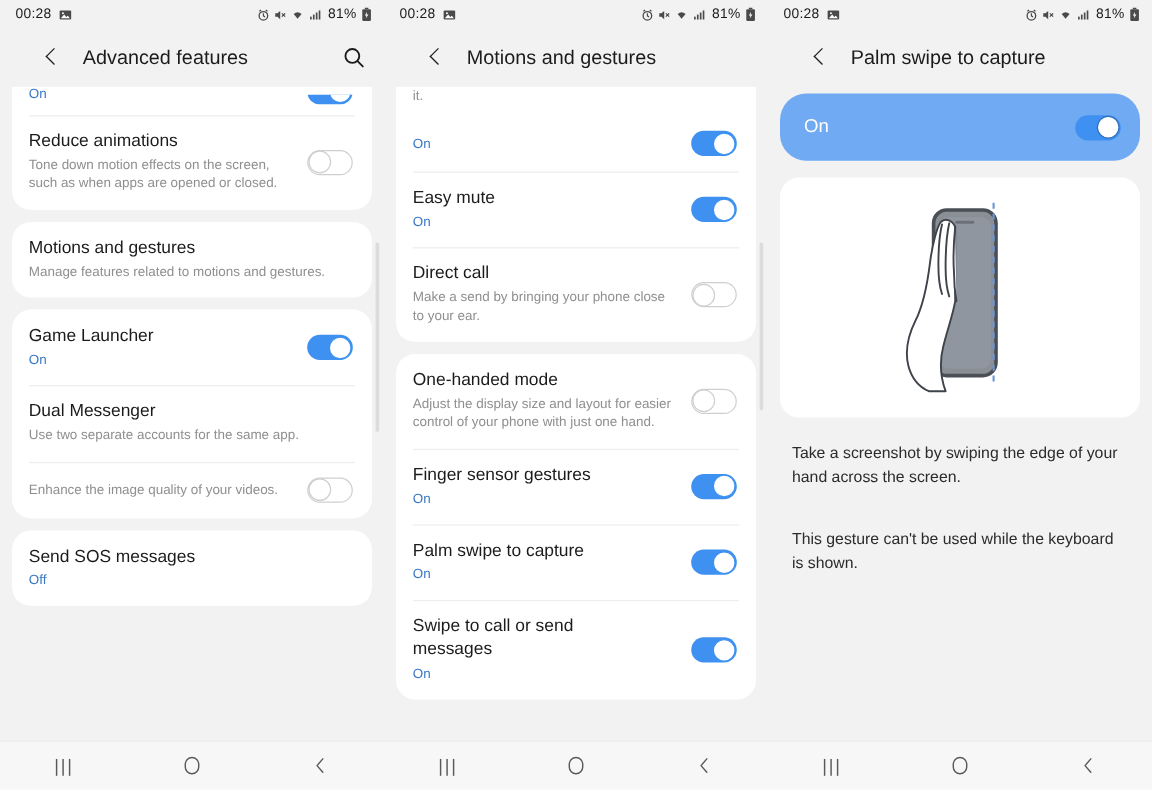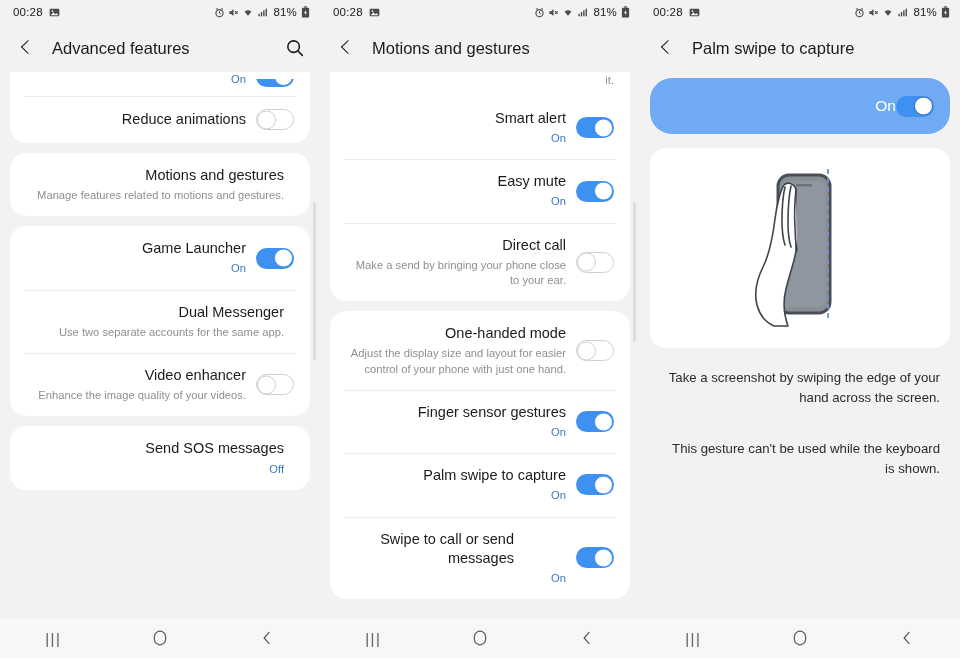--- a/index.html
+++ b/index.html
@@ -42,20 +42,21 @@
   .sb-pct { font-size: 11.5px; font-weight: 400; margin: 0 1px 0 2px; }
 
   
   .appbar {
     height: 48px;
     flex: 0 0 48px;
     display: flex;
     align-items: center;
     padding: 0 14px 0 16px;
     background: #f2f2f2;
+    margin-left: 17px;
   }
   .back-chev {
     width: 22px; height: 22px;
     flex: 0 0 22px;
     position: relative;
     cursor: pointer;
   }
   .back-chev::before {
     content: "";
     position: absolute;
@@ -73,21 +74,20 @@
     white-space: nowrap;
   }
   .search-icon { width: 22px; height: 22px; flex: 0 0 22px; cursor: pointer; }
 
   
   .content {
     flex: 1 1 auto;
     position: relative;
     padding: 0 10px;
     overflow: hidden;
-    text-align: right;
   }
   .card {
     background: #ffffff;
     border-radius: 16px;
     margin-bottom: 10px;
     overflow: hidden;
   }
   .card.clipped-top { border-top-left-radius: 0; border-top-right-radius: 0; margin-top: 0; }
 
   .row {
@@ -340,20 +340,21 @@
           </div>
           <div class="cut-toggle">
               <div class="inner">
                 <div class="k"></div>
               </div>
             </div>
         </div>
         <div class="row">
           <div class="row-text">
             <div class="row-title">Reduce animations</div>
+            <div class="row-sub">Tone down motion effects on the screen, such as when apps are opened or closed.</div>
           </div>
           <div class="toggle off">
               <div class="knob"></div>
             </div>
         </div>
       </div>
 
       <div class="card">
         <div class="row">
           <div class="row-text">
@@ -374,21 +375,20 @@
             </div>
         </div>
         <div class="row">
           <div class="row-text">
             <div class="row-title">Dual Messenger</div>
             <div class="row-sub">Use two separate accounts for the same app.</div>
           </div>
         </div>
         <div class="row">
           <div class="row-text">
-            <div class="row-title">Video enhancer</div>
             <div class="row-sub">Enhance the image quality of your videos.</div>
           </div>
           <div class="toggle off">
               <div class="knob"></div>
             </div>
         </div>
       </div>
 
       <div class="card">
         <div class="row">
@@ -471,21 +471,20 @@
     <div class="appbar">
       <div class="back-chev"></div>
       <div class="appbar-title">Motions and gestures</div>
     </div>
 
     <div class="content">
       <div class="card clipped-top">
         <div class="frag-row">it.</div>
         <div class="row">
           <div class="row-text">
-            <div class="row-title">Smart alert</div>
             <div class="row-state">On</div>
           </div>
           <div class="toggle on">
               <div class="knob"></div>
             </div>
         </div>
         <div class="row">
           <div class="row-text">
             <div class="row-title">Easy mute</div>
             <div class="row-state">On</div>

